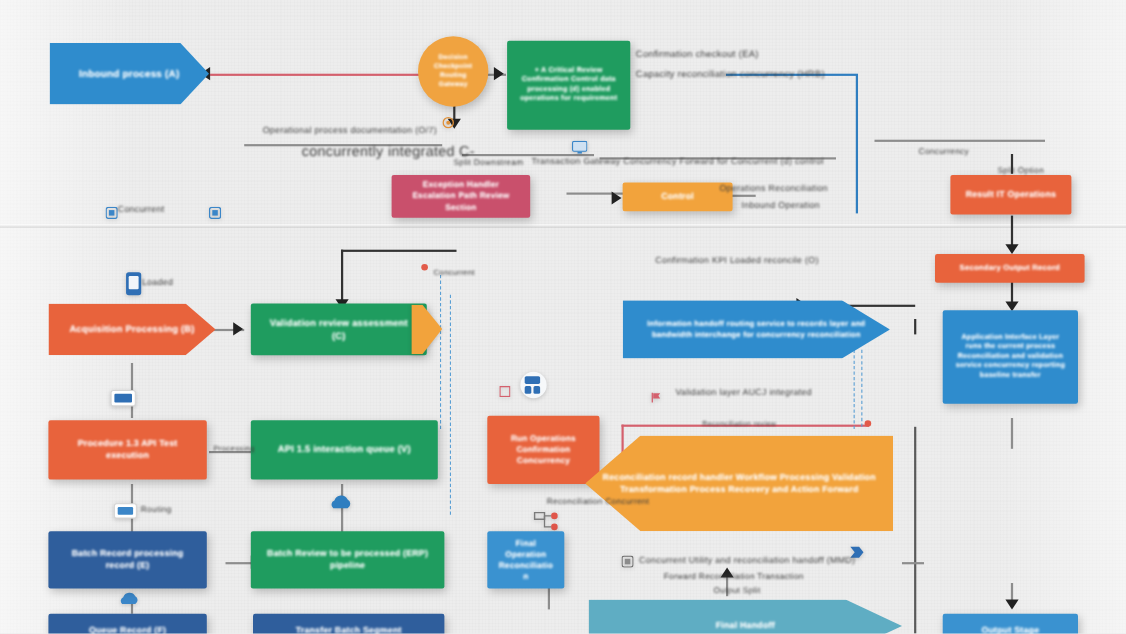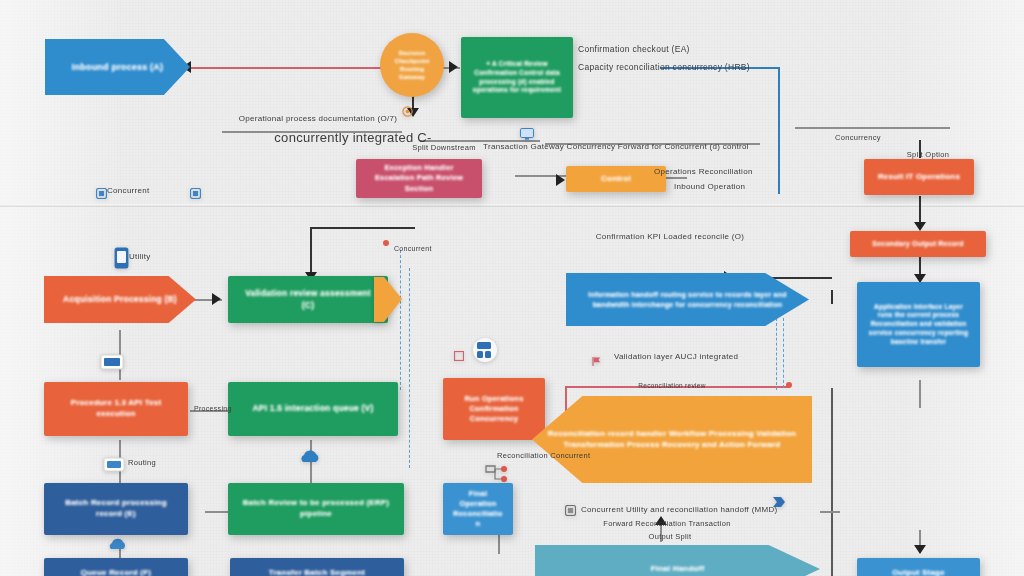--- a/index.html
+++ b/index.html
@@ -343,21 +343,21 @@
 <div class="ann c" style="left:353px;top:130px;font-size:13px">concurrently integrated C-</div>
 <div class="ann c" style="left:444px;top:143px;font-size:7.5px">Split Downstream</div>
 <div class="ann" style="left:578px;top:44px;font-size:8.5px">Confirmation checkout (EA)</div>
 <div class="ann" style="left:578px;top:62px;font-size:8.5px">Capacity reconciliation concurrency (HRB)</div>
 <div class="ann c" style="left:858px;top:133px;font-size:7.5px">Concurrency</div>
 <div class="ann c" style="left:928px;top:150px;font-size:7.5px">Split Option</div>
 <div class="ann c" style="left:616px;top:142px;font-size:8px">Transaction Gateway Concurrency Forward for Concurrent (d) control</div>
 <div class="ann" style="left:654px;top:167px;font-size:8px">Operations Reconciliation</div>
 <div class="ann" style="left:674px;top:182px;font-size:8px">Inbound Operation</div>
 <div class="ann" style="left:107px;top:186px;font-size:8px">Concurrent</div>
-<div class="ann" style="left:129px;top:252px;font-size:8px">Utility</div>
+<div class="ann" style="left:129px;top:252px;font-size:8px">Loaded</div>
 <div class="ann c" style="left:670px;top:232px;font-size:8px">Confirmation KPI Loaded reconcile (O)</div>
 <div class="ann" style="left:614px;top:352px;font-size:8px">Validation layer AUCJ integrated</div>
 <div class="ann c" style="left:672px;top:382px;font-size:6.5px">Reconciliation review</div>
 <div class="ann" style="left:394px;top:245px;font-size:7px">Concurrent</div>
 <div class="ann" style="left:194px;top:405px;font-size:7px">Processing</div>
 <div class="ann" style="left:128px;top:458px;font-size:7.5px">Routing</div>
 <div class="ann" style="left:497px;top:451px;font-size:7.5px">Reconciliation Concurrent</div>
 <div class="ann" style="left:581px;top:505px;font-size:8px">Concurrent Utility and reconciliation handoff (MMD)</div>
 <div class="ann c" style="left:667px;top:519px;font-size:7.5px">Forward Reconciliation Transaction</div>
 <div class="ann c" style="left:670px;top:532px;font-size:7.5px">Output Split</div>

